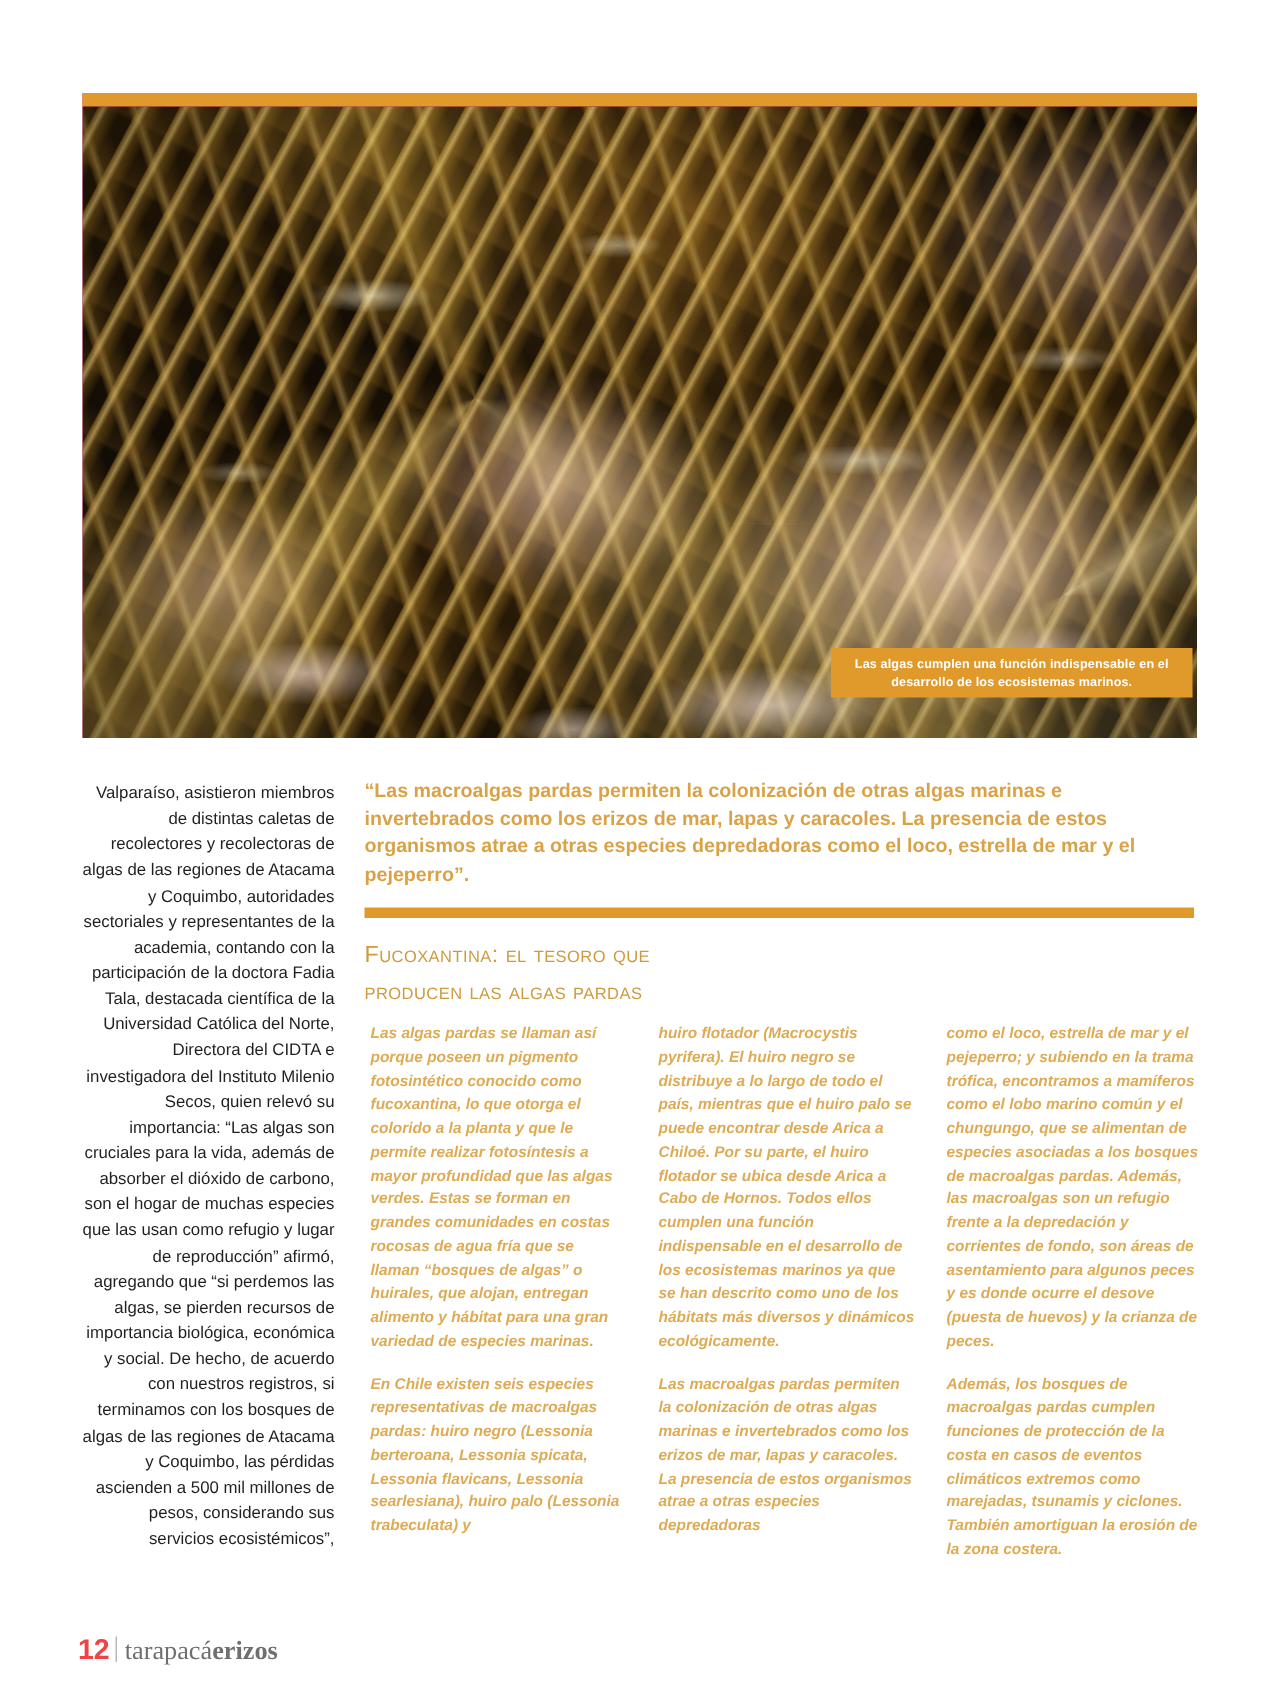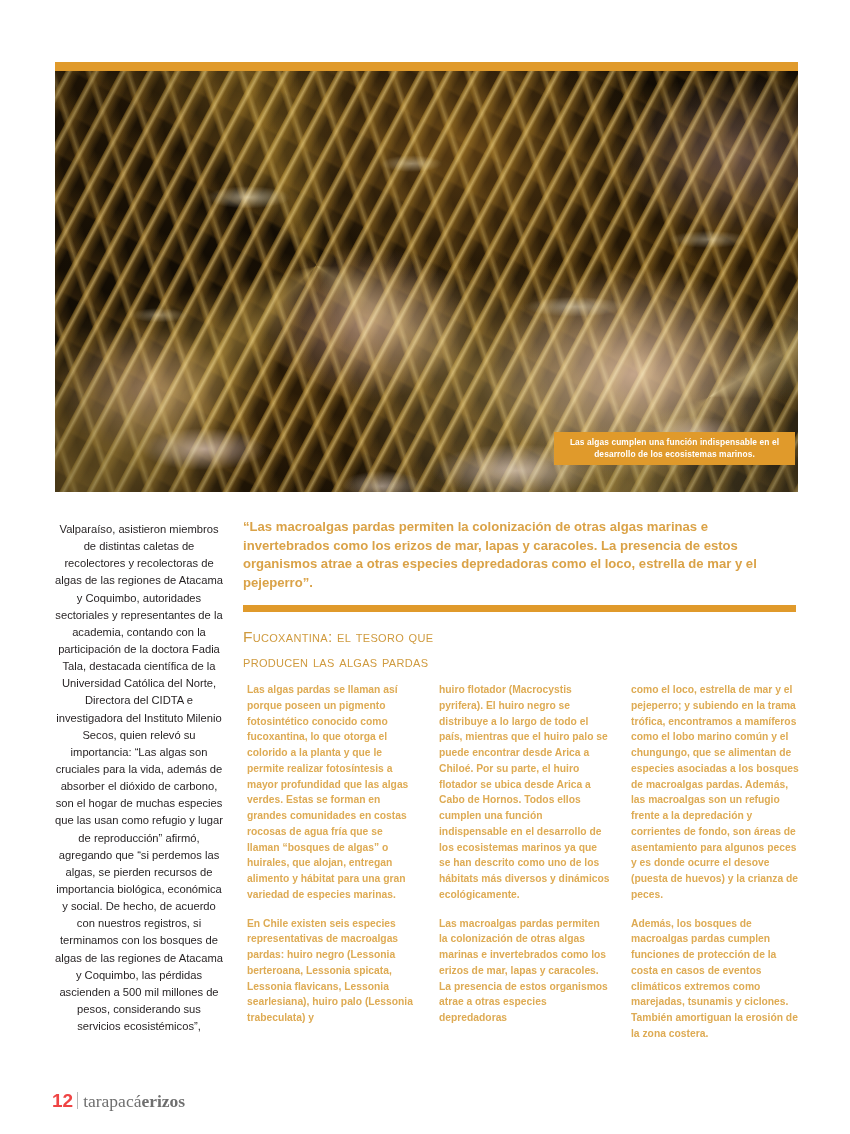--- a/index.html
+++ b/index.html
@@ -133,21 +133,21 @@
 
   
   .lead-col {
     position: absolute;
     left: 55px;
     top: 521px;
     width: 168px;
     font-size: 11.2px;
     line-height: 1.53;
     color: #231f20;
-    text-align: center;
+    text-align: right;
   }
 
   
   .pullquote {
     position: absolute;
     left: 243px;
     top: 518px;
     width: 553px;
     font-size: 13.1px;
     font-weight: bold;
@@ -188,21 +188,21 @@
     display: flex;
     gap: 21px;
   }
   .col {
     width: 171px;
     font-size: 10.3px;
     font-weight: bold;
     line-height: 1.53;
     color: #deab54;
   }
-  .col p { margin: 0 0 13px 0; }
+  .col p { margin: 0 0 13px 0; font-style: italic; }
   .col p:last-child { margin-bottom: 0; margin-top: 12px; }
 
   
   .footer {
     position: absolute;
     left: 52px;
     bottom: 22px;
     display: flex;
     align-items: baseline;
   }

